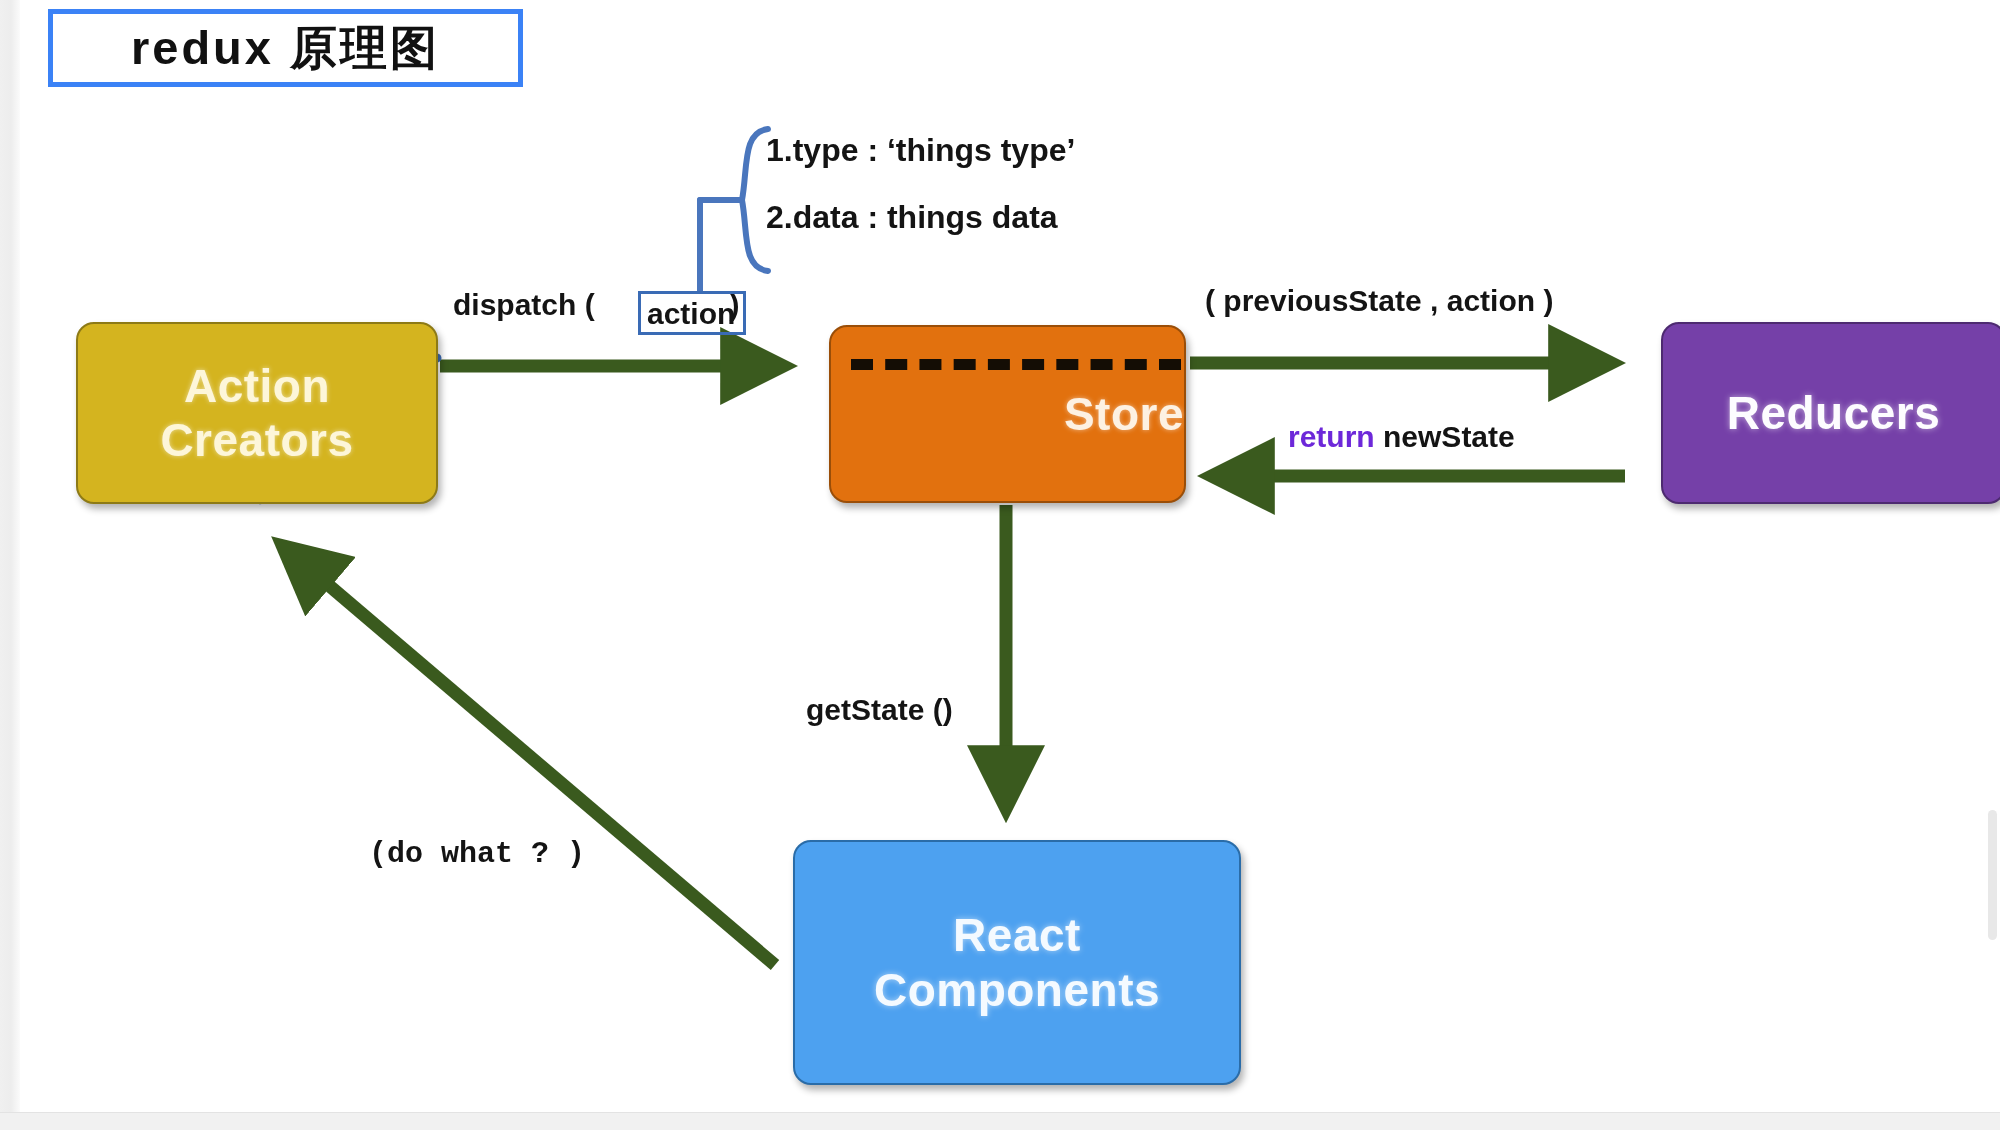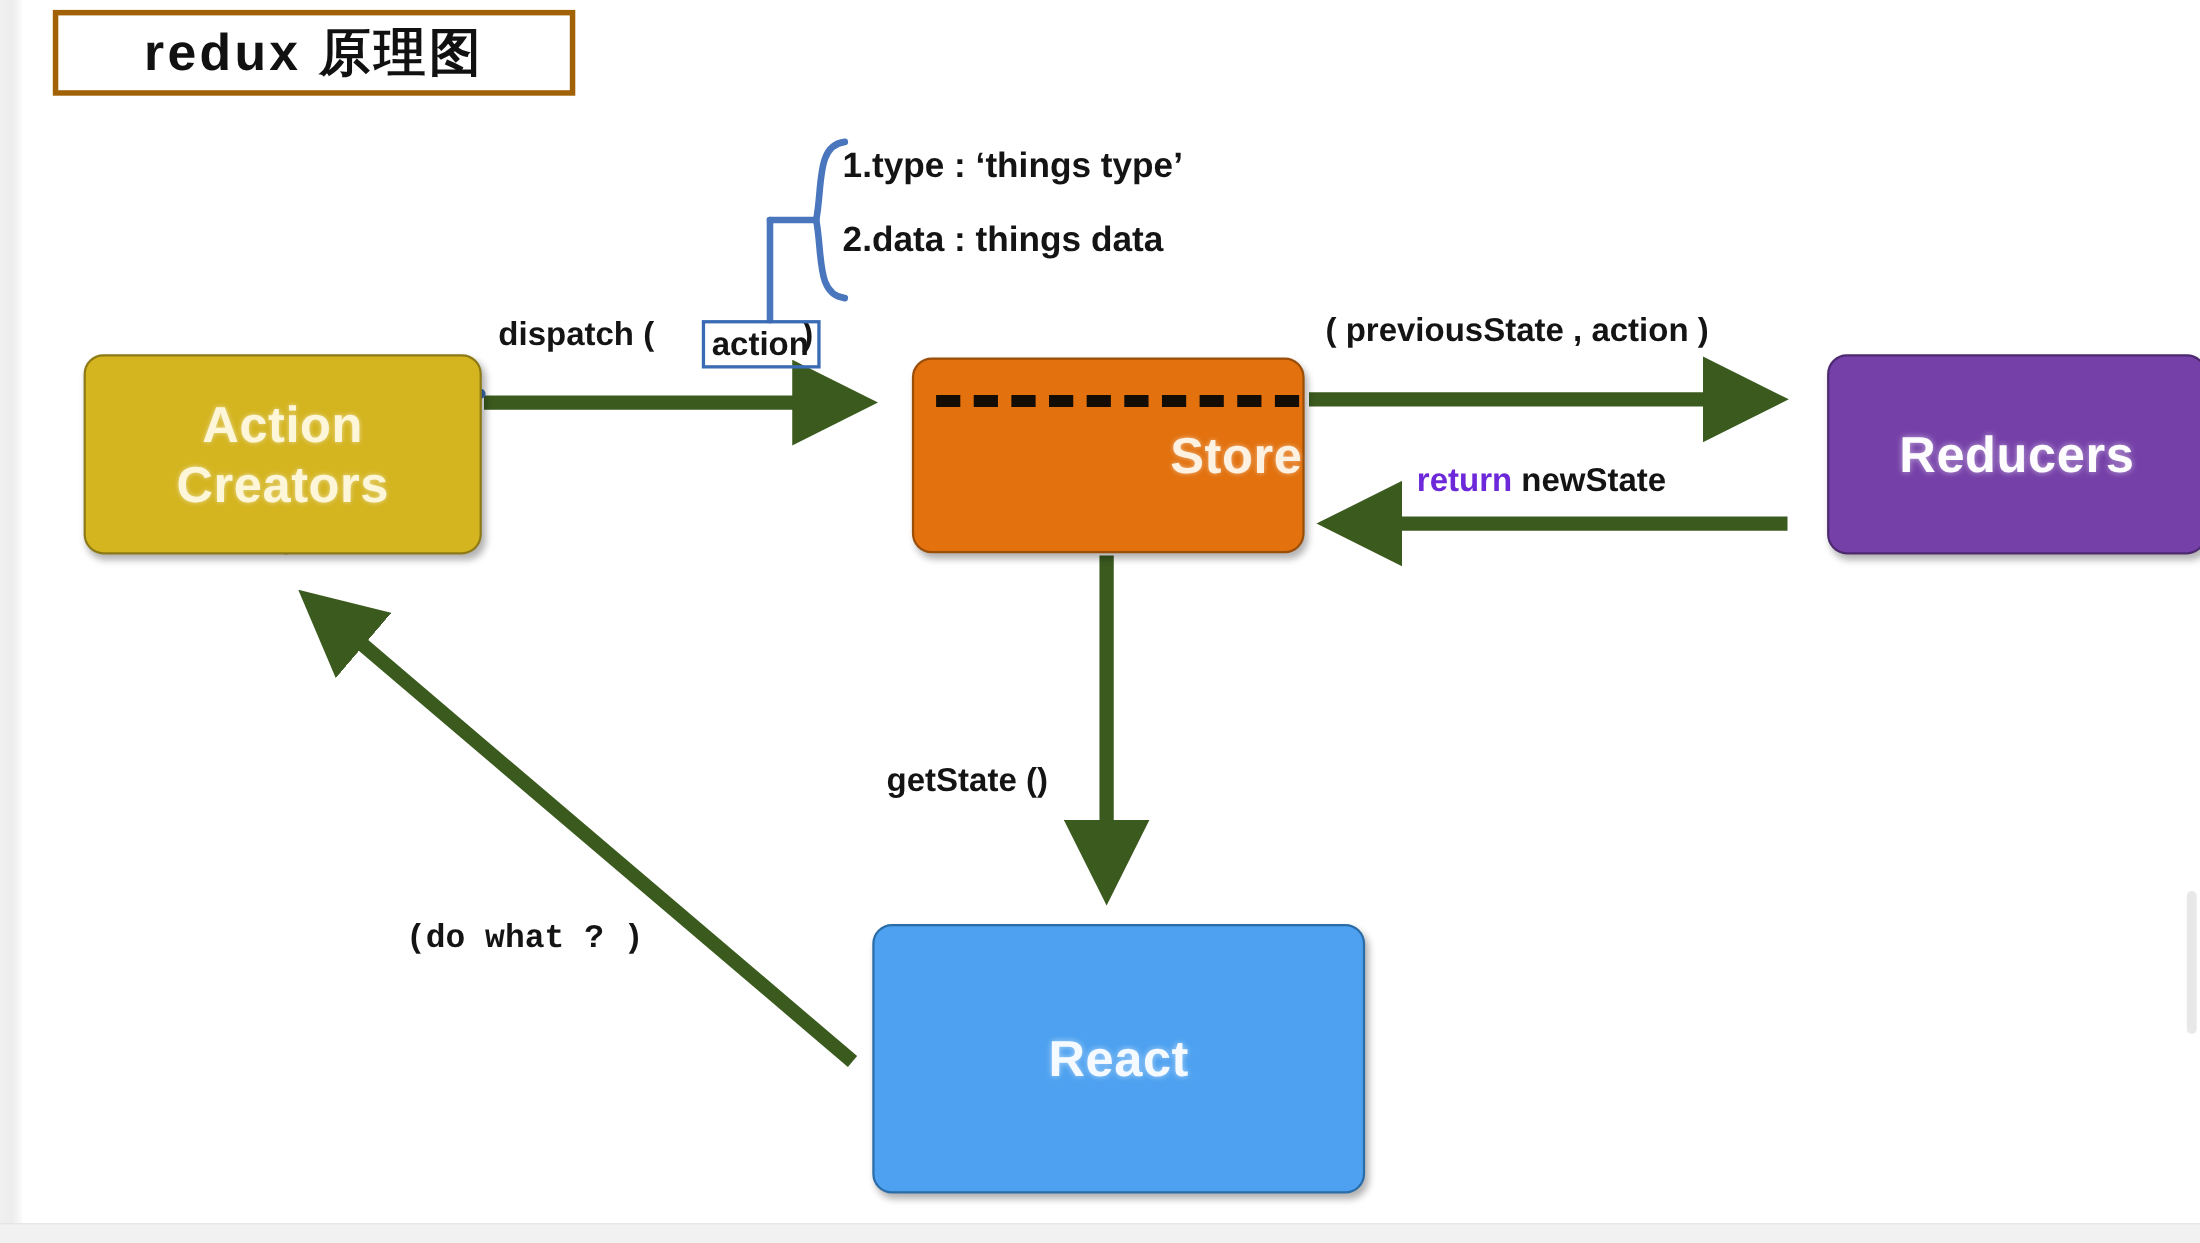--- a/index.html
+++ b/index.html
@@ -36,21 +36,21 @@
     width: 9px; height: 130px;
     background: #e8e8e8;
     border-radius: 5px;
   }
 
   
   .title-box {
     position: absolute;
     left: 48px; top: 9px;
     width: 475px; height: 78px;
-    border: 5px solid #a16207;
+    border: 5px solid #3b82f6;
     background: #ffffff;
     display: flex;
     align-items: center;
     justify-content: center;
     box-sizing: border-box;
   }
   .title-text {
     font-size: 47px;
     font-weight: 700;
     letter-spacing: 3px;
@@ -230,20 +230,21 @@
     <div class="store-dash"></div>
     <span class="label-line">Store</span>
   </div>
 
   <div class="node" id="node-reducers">
     <span class="label-line">Reducers</span>
   </div>
 
   <div class="node" id="node-react-components">
     <span class="label-line">React</span>
+    <span class="label-line">Components</span>
   </div>
 
   <div class="anno" id="anno-type-line">1.type : ‘things type’</div>
   <div class="anno" id="anno-data-line">2.data :  things data</div>
 
   <div class="anno" id="anno-dispatch">
     <span>dispatch (</span>
     <span style="display:inline-block;width:118px;"></span>
     <span>)</span>
   </div>

